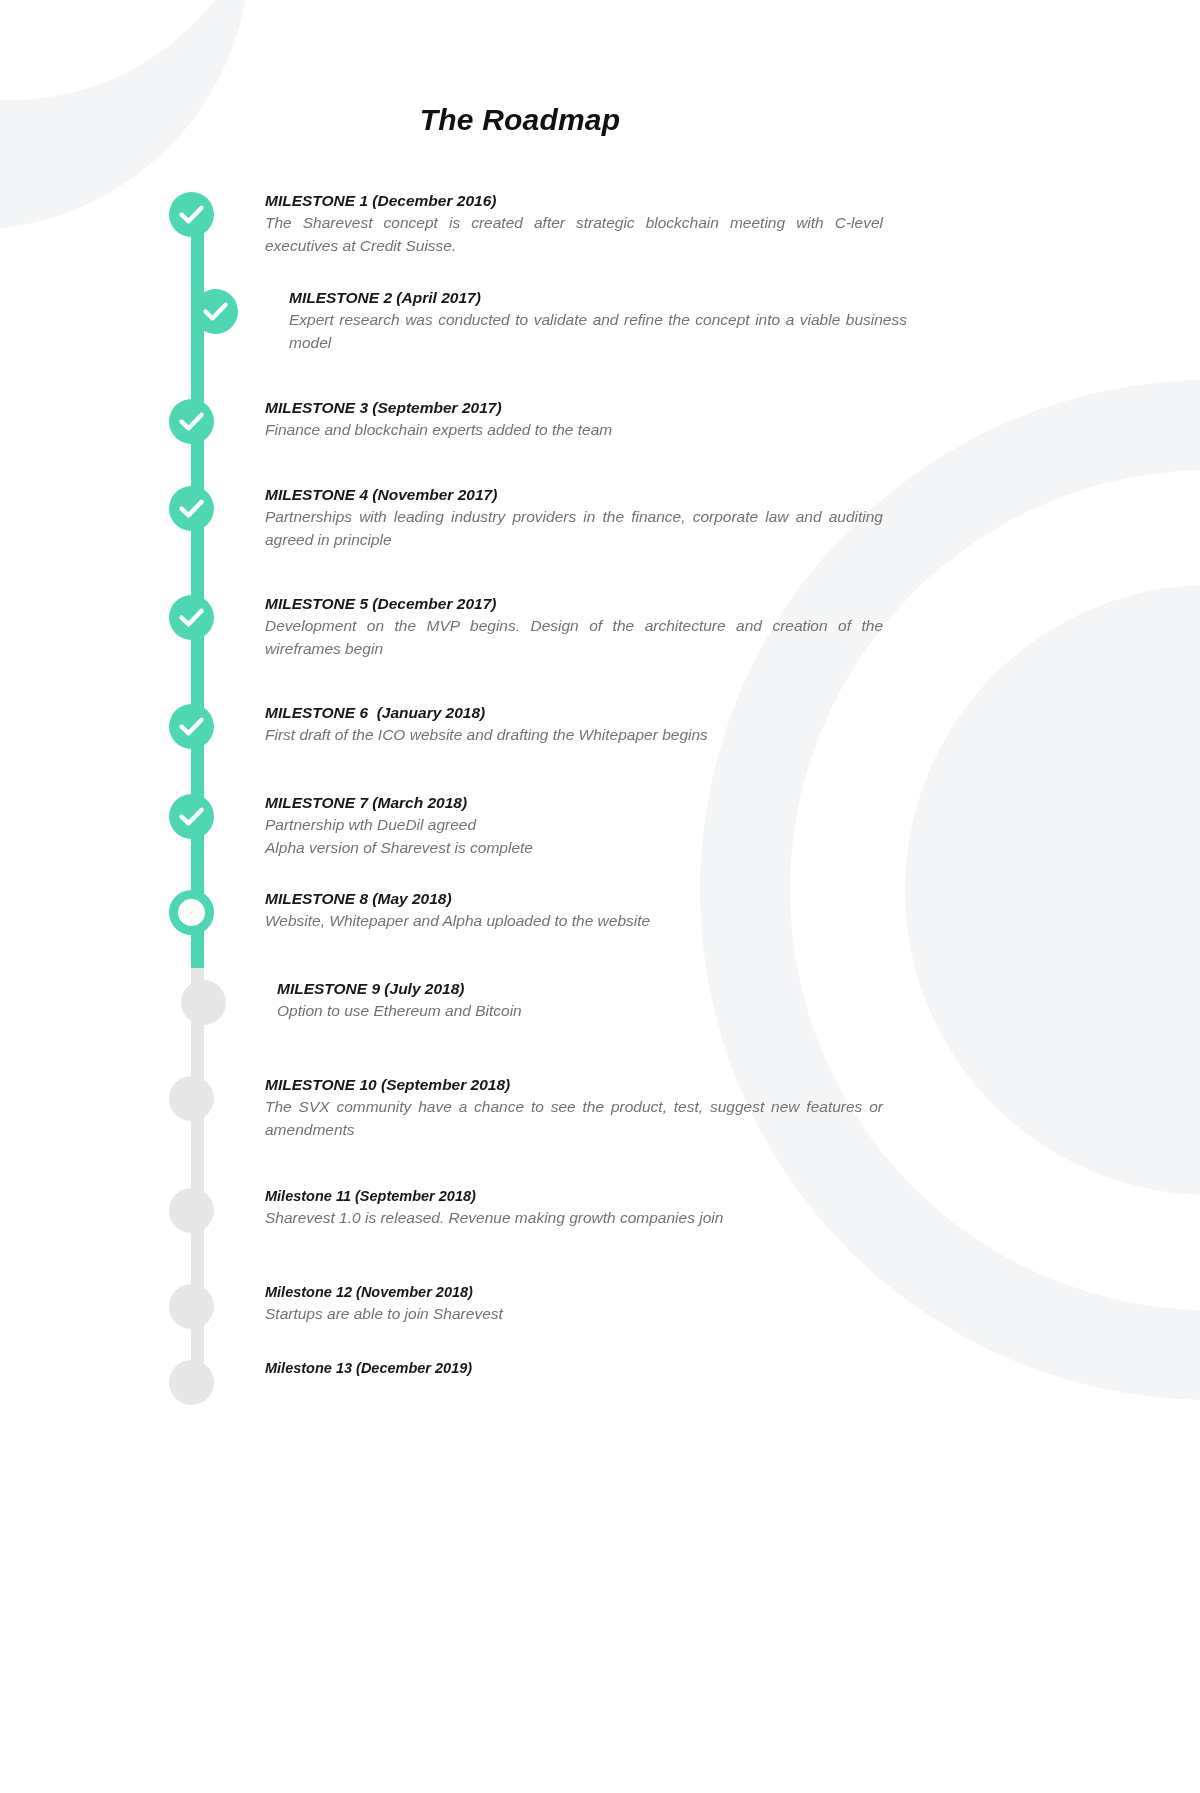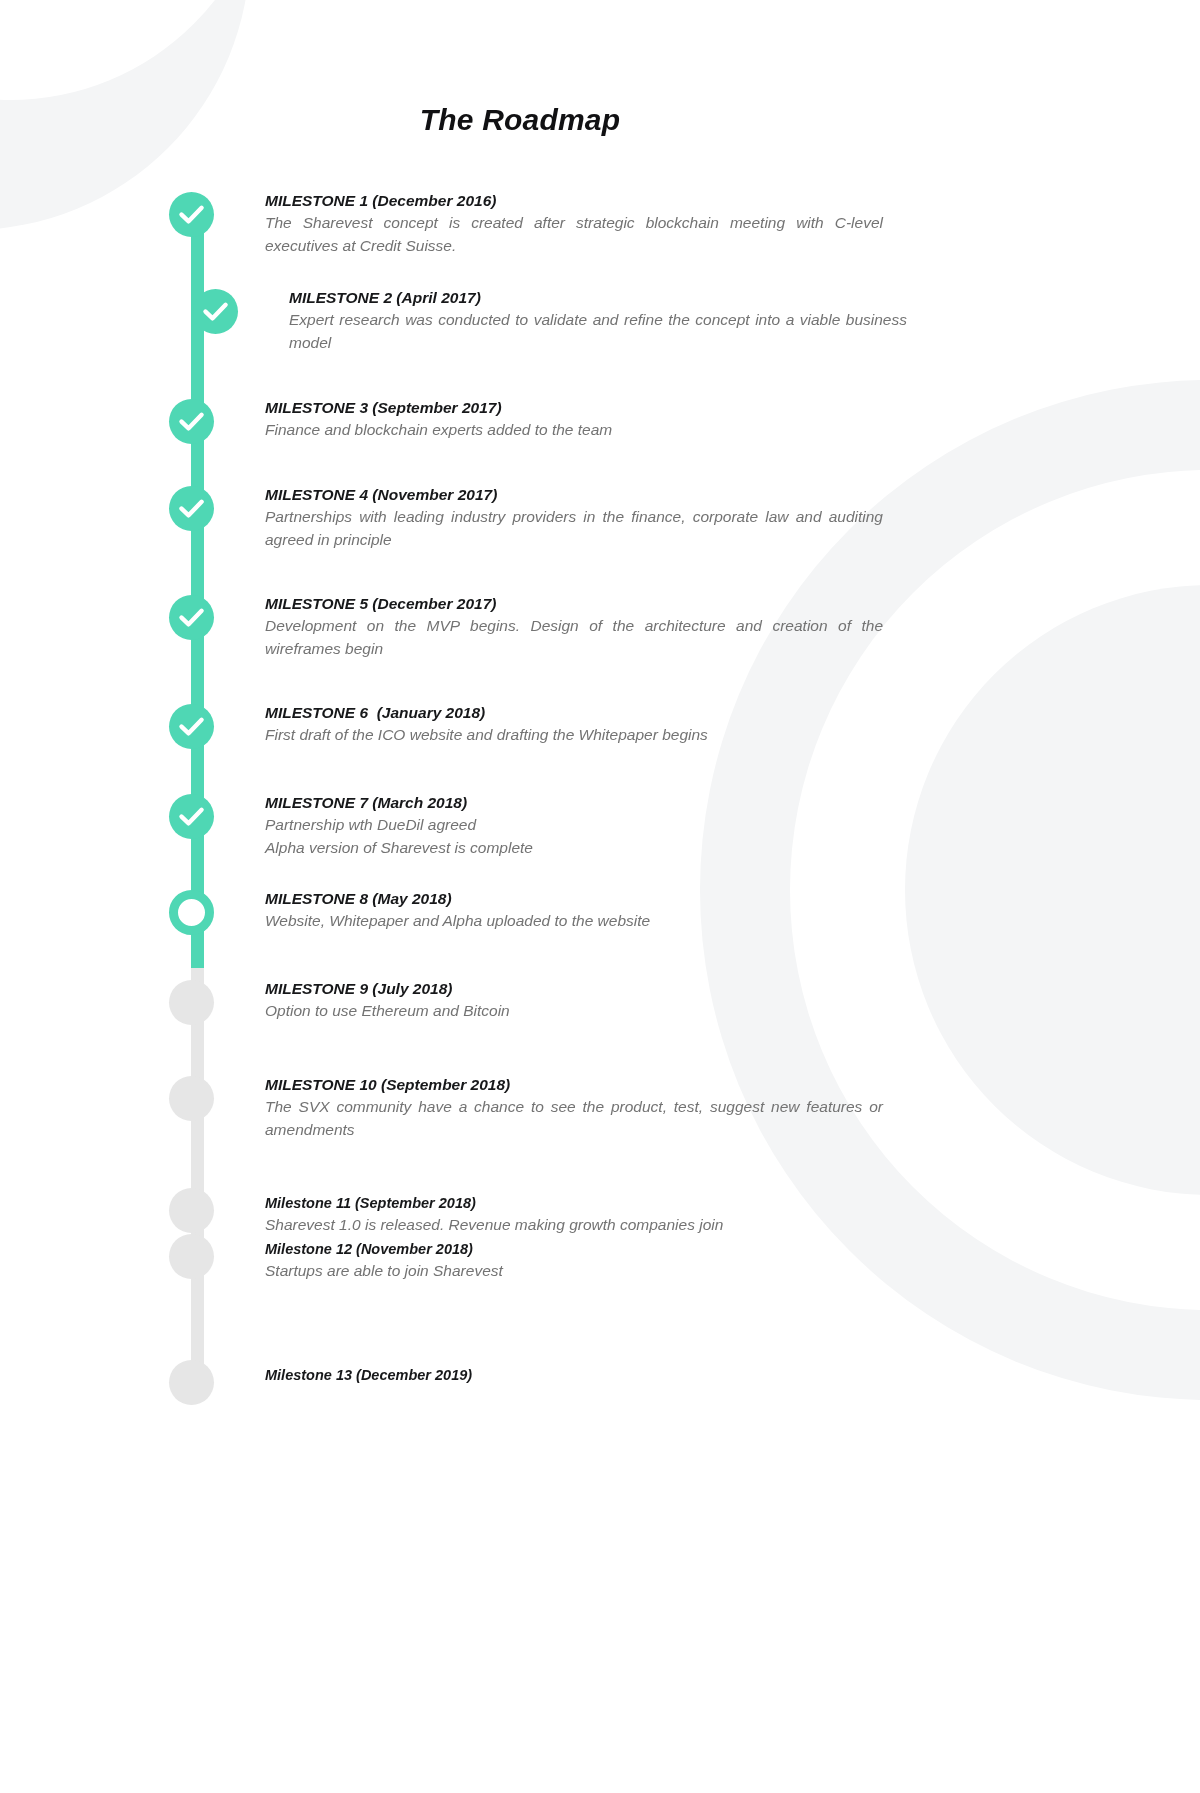--- a/index.html
+++ b/index.html
@@ -159,21 +159,20 @@
   }
   .m-title {
     font-size: 15.5px;
     font-weight: bold;
     color: #17181a;
     line-height: 1.45;
     white-space: pre;
   }
   .m-title.small {
     font-size: 14.5px;
-    margin-top: 7px;
   }
   .m-body {
     font-size: 15.5px;
     color: #737373;
     line-height: 1.45;
     text-align: justify;
     text-justify: inter-word;
   }
   .m-body.nojustify {
     text-align: left;
@@ -297,21 +296,21 @@
       </div>
       <div class="row" style="position: absolute; top: 698px; left: 0px; width: 1040px;">
         <div class="marker-cell">
           <div class="marker current" style="top: 2px;"></div>
         </div>
         <div class="content">
           <div class="m-title">MILESTONE 8 (May 2018)</div>
           <div class="m-body nojustify">Website, Whitepaper and Alpha uploaded to the website</div>
         </div>
       </div>
-      <div class="row" style="position: absolute; top: 788px; left: 0px; width: 1040px;">
+      <div class="row" style="position: absolute; top: 788px; left: 0px; width: 1040px; padding-left: 12px;">
         <div class="marker-cell">
           <div class="marker todo" style="top: 2px;"></div>
         </div>
         <div class="content">
           <div class="m-title">MILESTONE 9 (July 2018)</div>
           <div class="m-body nojustify">Option to use Ethereum and Bitcoin</div>
         </div>
       </div>
       <div class="row" style="position: absolute; top: 884px; left: 0px; width: 1040px;">
         <div class="marker-cell">
@@ -324,21 +323,21 @@
       </div>
       <div class="row" style="position: absolute; top: 996px; left: 0px; width: 1040px;">
         <div class="marker-cell">
           <div class="marker todo" style="top: 2px;"></div>
         </div>
         <div class="content">
           <div class="m-title small">Milestone 11 (September 2018)</div>
           <div class="m-body nojustify">Sharevest 1.0 is released. Revenue making growth companies join</div>
         </div>
       </div>
-      <div class="row" style="position: absolute; top: 1042px; left: 0px; width: 1040px;">
+      <div class="row" style="position: absolute; top: 1092px; left: 0px; width: 1040px;">
         <div class="marker-cell">
           <div class="marker todo" style="top: 2px;"></div>
         </div>
         <div class="content">
           <div class="m-title small">Milestone 12 (November 2018)</div>
           <div class="m-body nojustify">Startups are able to join Sharevest</div>
         </div>
       </div>
       <div class="row" style="position: absolute; top: 1168px; left: 0px; width: 1040px;">
         <div class="marker-cell">

